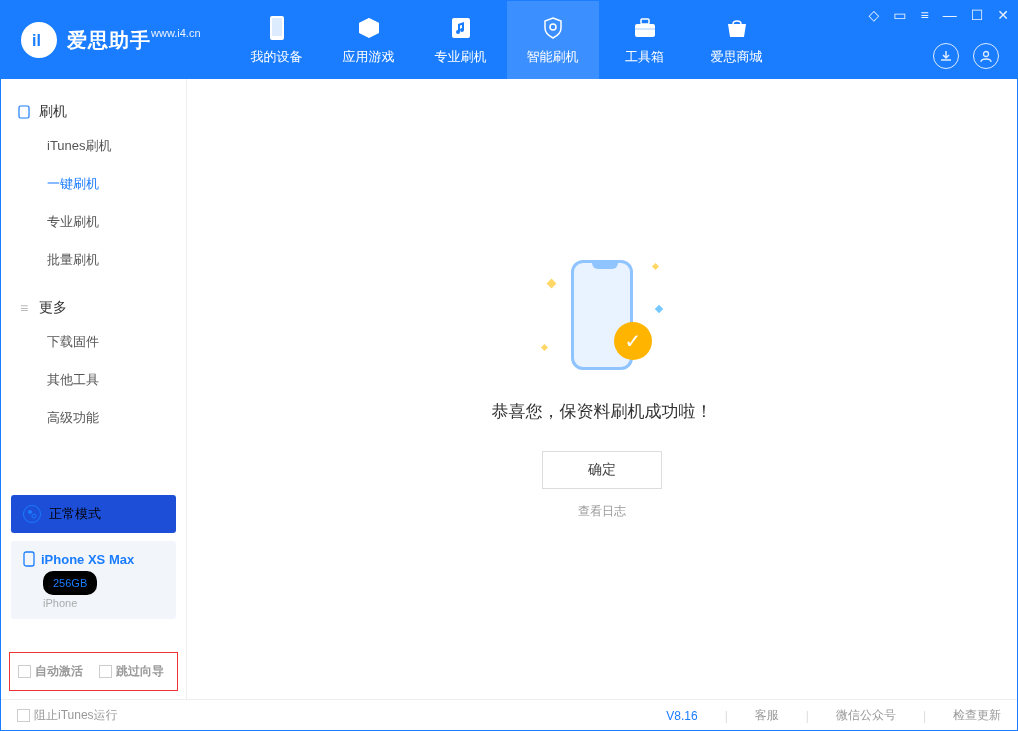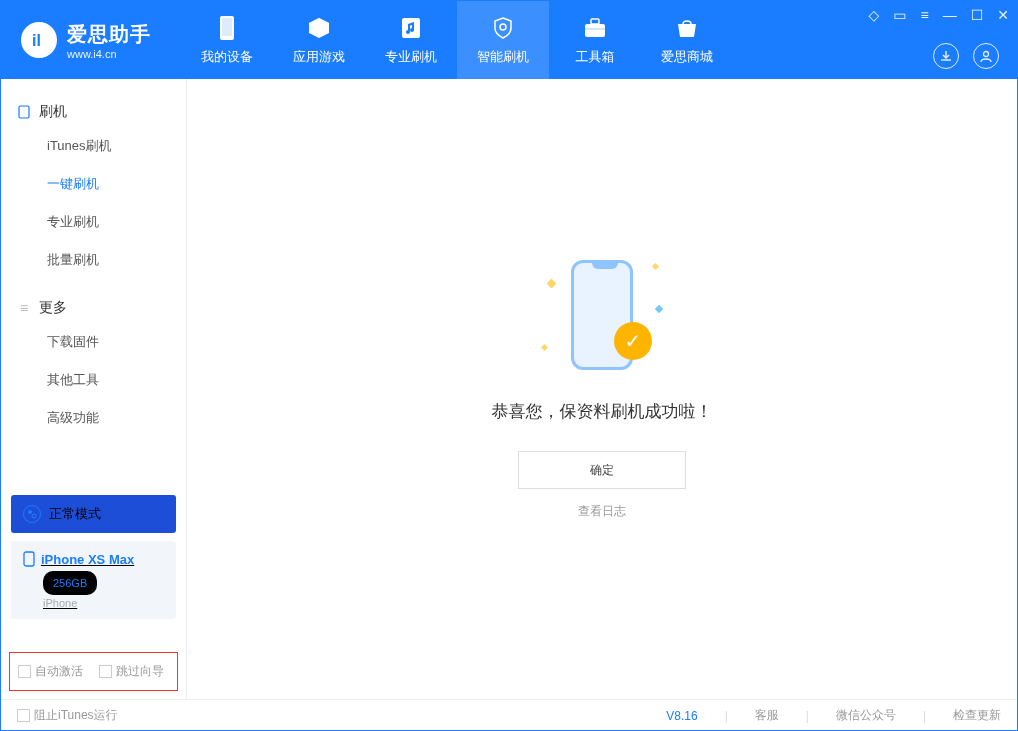--- a/index.html
+++ b/index.html
@@ -2,21 +2,21 @@
 <html><head>
 <meta charset="utf-8">
 <style>
 * { margin: 0; padding: 0; box-sizing: border-box; font-family: "Microsoft YaHei", sans-serif; }
 body { background: #fff; width: 1018px; height: 731px; overflow: hidden; position: relative; border: 1px solid #1a7cff; }
 
 .header { height: 78px; background: linear-gradient(to bottom, #1a7cff, #1a7cff); display: flex; align-items: center; position: relative; }
 .logo-area { display: flex; align-items: center; padding: 0 20px; color: #fff; }
 .logo-icon { width: 36px; height: 36px; border-radius: 50%; background: #fff; display: flex; align-items: center; justify-content: center; margin-right: 10px; }
 .logo-icon svg { width: 24px; height: 24px; }
-.logo-text { display: flex; flex-direction: column; }
+.logo-text { display: flex; flex-direction: row; }
 .logo-title { font-size: 20px; font-weight: bold; letter-spacing: 1px; }
 .logo-sub { font-size: 11px; opacity: 0.9; }
 
 .nav-tabs { display: flex; height: 100%; margin-left: 10px; }
 .nav-tab { width: 92px; display: flex; flex-direction: column; align-items: center; justify-content: center; color: #fff; cursor: pointer; font-size: 13px; gap: 6px; }
 .nav-tab.active { background: rgba(255,255,255,0.15); }
 .nav-tab .tab-icon { width: 28px; height: 28px; display: flex; align-items: center; justify-content: center; }
 
 .window-controls { position: absolute; right: 8px; top: 6px; display: flex; gap: 14px; color: #fff; }
 .window-controls > span { cursor: pointer; font-size: 14px; opacity: 0.9; }
@@ -26,41 +26,41 @@
 .body-area { display: flex; height: 620px; }
 .sidebar { width: 186px; background: #fff; border-right: 1px solid #eee; padding-top: 18px; position: relative; }
 .side-section-header { display: flex; align-items: center; gap: 8px; padding: 6px 16px; font-size: 14px; color: #333; }
 .side-section-header .sec-icon { width: 14px; height: 14px; display: flex; align-items: center; justify-content: center; color: #1a7cff; }
 .side-item { padding: 10px 16px 10px 46px; font-size: 13px; color: #555; cursor: pointer; }
 .side-item.active { color: #1a7cff; }
 
 .device-box { position: absolute; left: 10px; right: 10px; bottom: 80px; }
 .mode-row { background: #1d4ed8; padding: 10px 12px; display: flex; align-items: center; gap: 8px; font-size: 13px; cursor: pointer; border-radius: 3px; margin-bottom: 8px; }
 .mode-row .mode-icon { width: 18px; height: 18px; border-radius: 50%; border: 1.5px solid #1a7cff; display: flex; align-items: center; justify-content: center; }
-.dev-row { background: #f2f6fb; padding: 10px 12px; font-size: 13px; border-radius: 3px; text-decoration: underline; }
+.dev-row { background: #f2f6fb; padding: 10px 12px; font-size: 13px; border-radius: 3px; }
 .dev-name { color: #1a7cff; font-weight: bold; font-size: 13px; display: flex; align-items: center; gap: 6px; }
 .dev-cap { display: inline-block; background: #000000; color: #1a7cff; padding: 6px 10px; border-radius: 10px; font-size: 11px; margin-top: 4px; margin-left: 20px; }
 .dev-type { color: #aaa; font-size: 11px; margin-left: 20px; margin-top: 2px; }
 
-.option-bar { position: absolute; left: 8px; right: 8px; bottom: 8px; border: 1.5px solid #e33; padding: 10px 8px; display: flex; gap: 16px; font-size: 12px; color: #999; }
+.option-bar { position: absolute; left: 8px; right: 8px; bottom: 8px; border: 1.5px solid #e33; padding: 10px 8px; display: flex; gap: 16px; font-size: 12px; color: #999; font-weight: bold; }
 .checkbox { width: 13px; height: 13px; border: 1px solid #ccc; display: inline-block; margin-right: 4px; vertical-align: middle; }
 
 .main { flex: 1; position: relative; display: flex; flex-direction: column; align-items: center; justify-content: center; }
 .success-illust { width: 120px; height: 120px; position: relative; margin-bottom: 22px; }
 .phone-outline { width: 62px; height: 110px; border: 3px solid #8fc4ff; border-radius: 12px; position: absolute; left: 29px; top: 2px; background: #e8f3ff; }
 .phone-notch { width: 26px; height: 6px; background: #8fc4ff; border-radius: 0 0 6px 6px; position: absolute; top: 0; left: 18px; }
 .check-badge { width: 38px; height: 38px; border-radius: 50%; background: #ffb400; position: absolute; right: 10px; bottom: 18px; display: flex; align-items: center; justify-content: center; color: #fff; font-size: 20px; }
 .sparkle { position: absolute; background: #ffd766; transform: rotate(45deg); }
 .sp1 { width: 7px; height: 7px; left: 6px; top: 22px; }
 .sp2 { width: 5px; height: 5px; left: 0px; bottom: 28px; }
 .sp3 { width: 5px; height: 5px; right: 4px; top: 6px; }
 .sp4 { width: 6px; height: 6px; background: #76c8ff; right: 0px; top: 48px; }
 
 .success-text { font-size: 17px; color: #333; margin-bottom: 28px; }
-.ok-btn { width: 168px; height: 38px; border: 1px solid #ddd; background: #fff; font-size: 12px; color: #444; cursor: pointer; margin-bottom: 14px; }
+.ok-btn { width: 120px; height: 38px; border: 1px solid #ddd; background: #fff; font-size: 14px; color: #444; cursor: pointer; margin-bottom: 14px; }
 .log-link { font-size: 12px; color: #999; cursor: pointer; }
 
 .footer { height: 32px; border-top: 1px solid #eee; display: flex; align-items: center; padding: 0 16px; font-size: 12px; color: #999; }
 .footer .f-left { display: flex; align-items: center; gap: 6px; }
 .footer .f-right { margin-left: auto; display: flex; align-items: center; gap: 27px; }
 .footer .divider { color: #ddd; }
 .footer .link { cursor: pointer; }
 .version { color: #1a7cff; }
 </style>
 </head>

